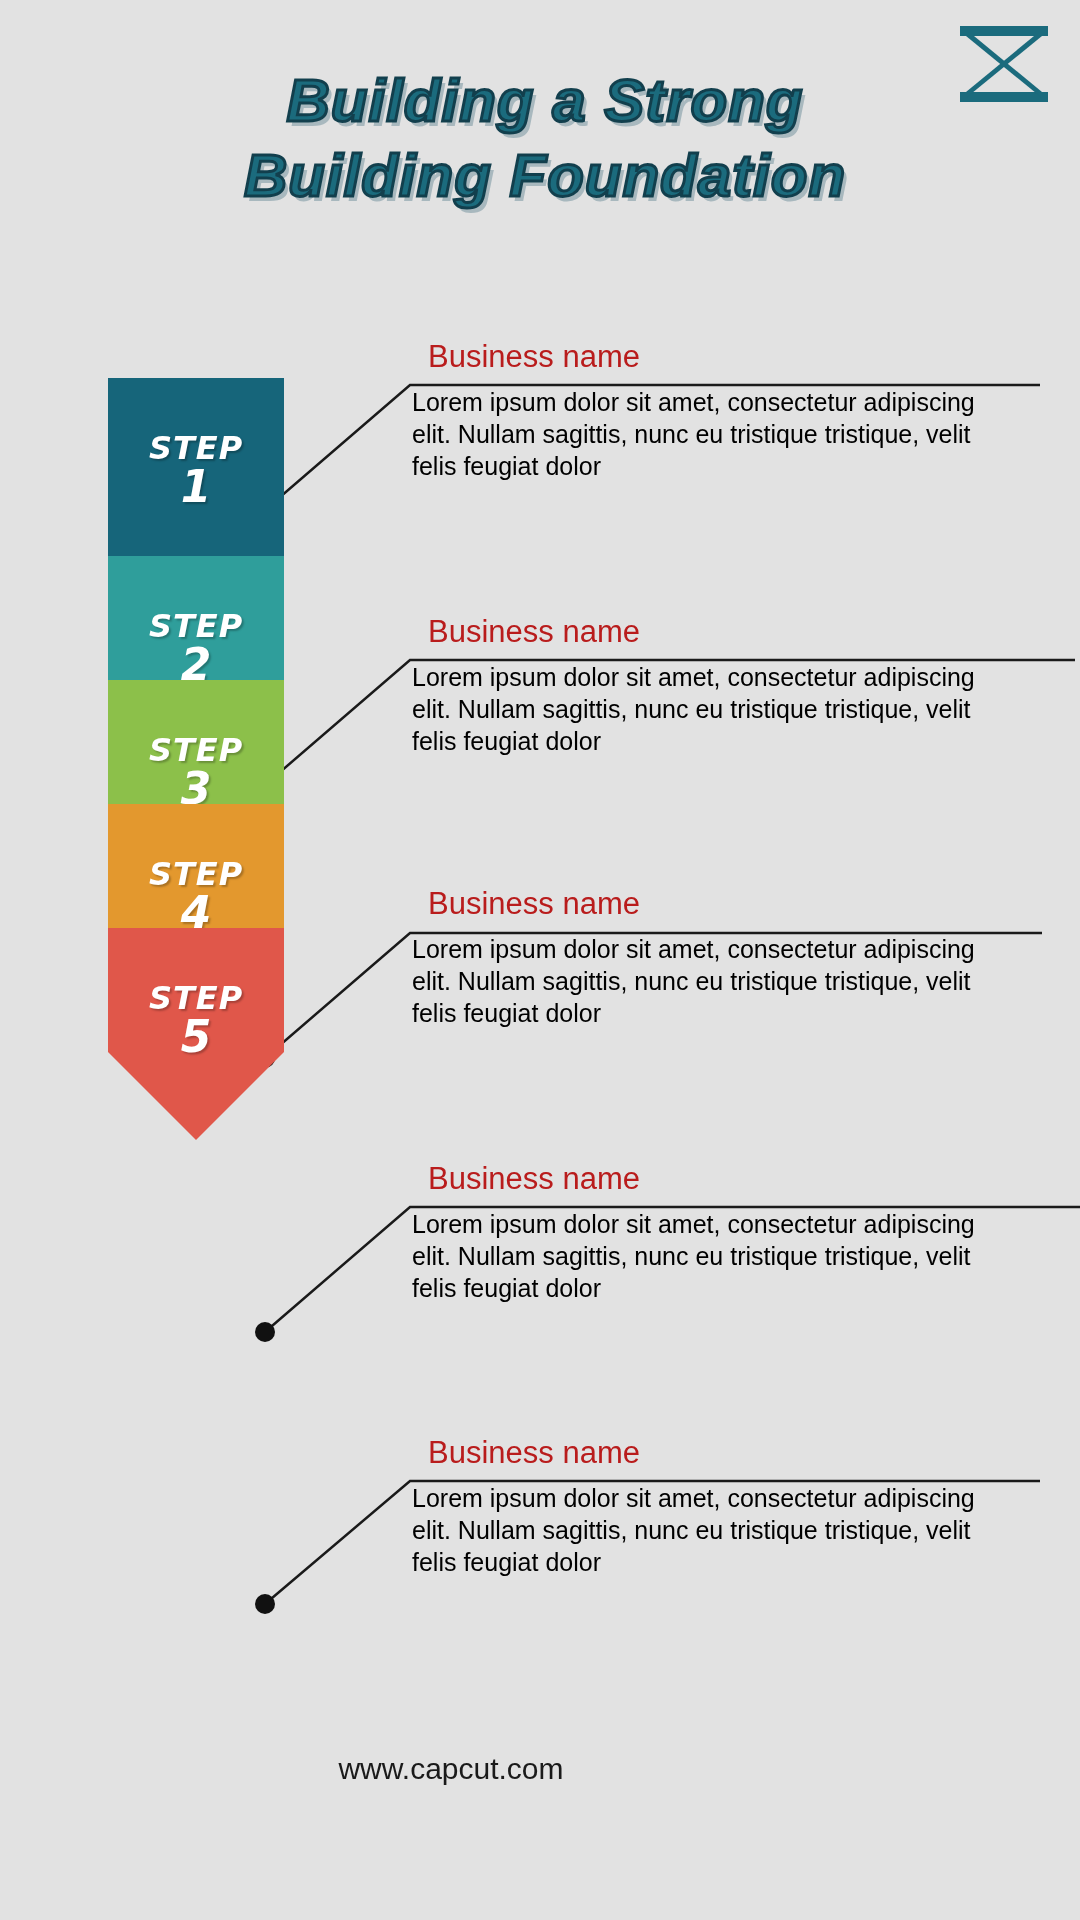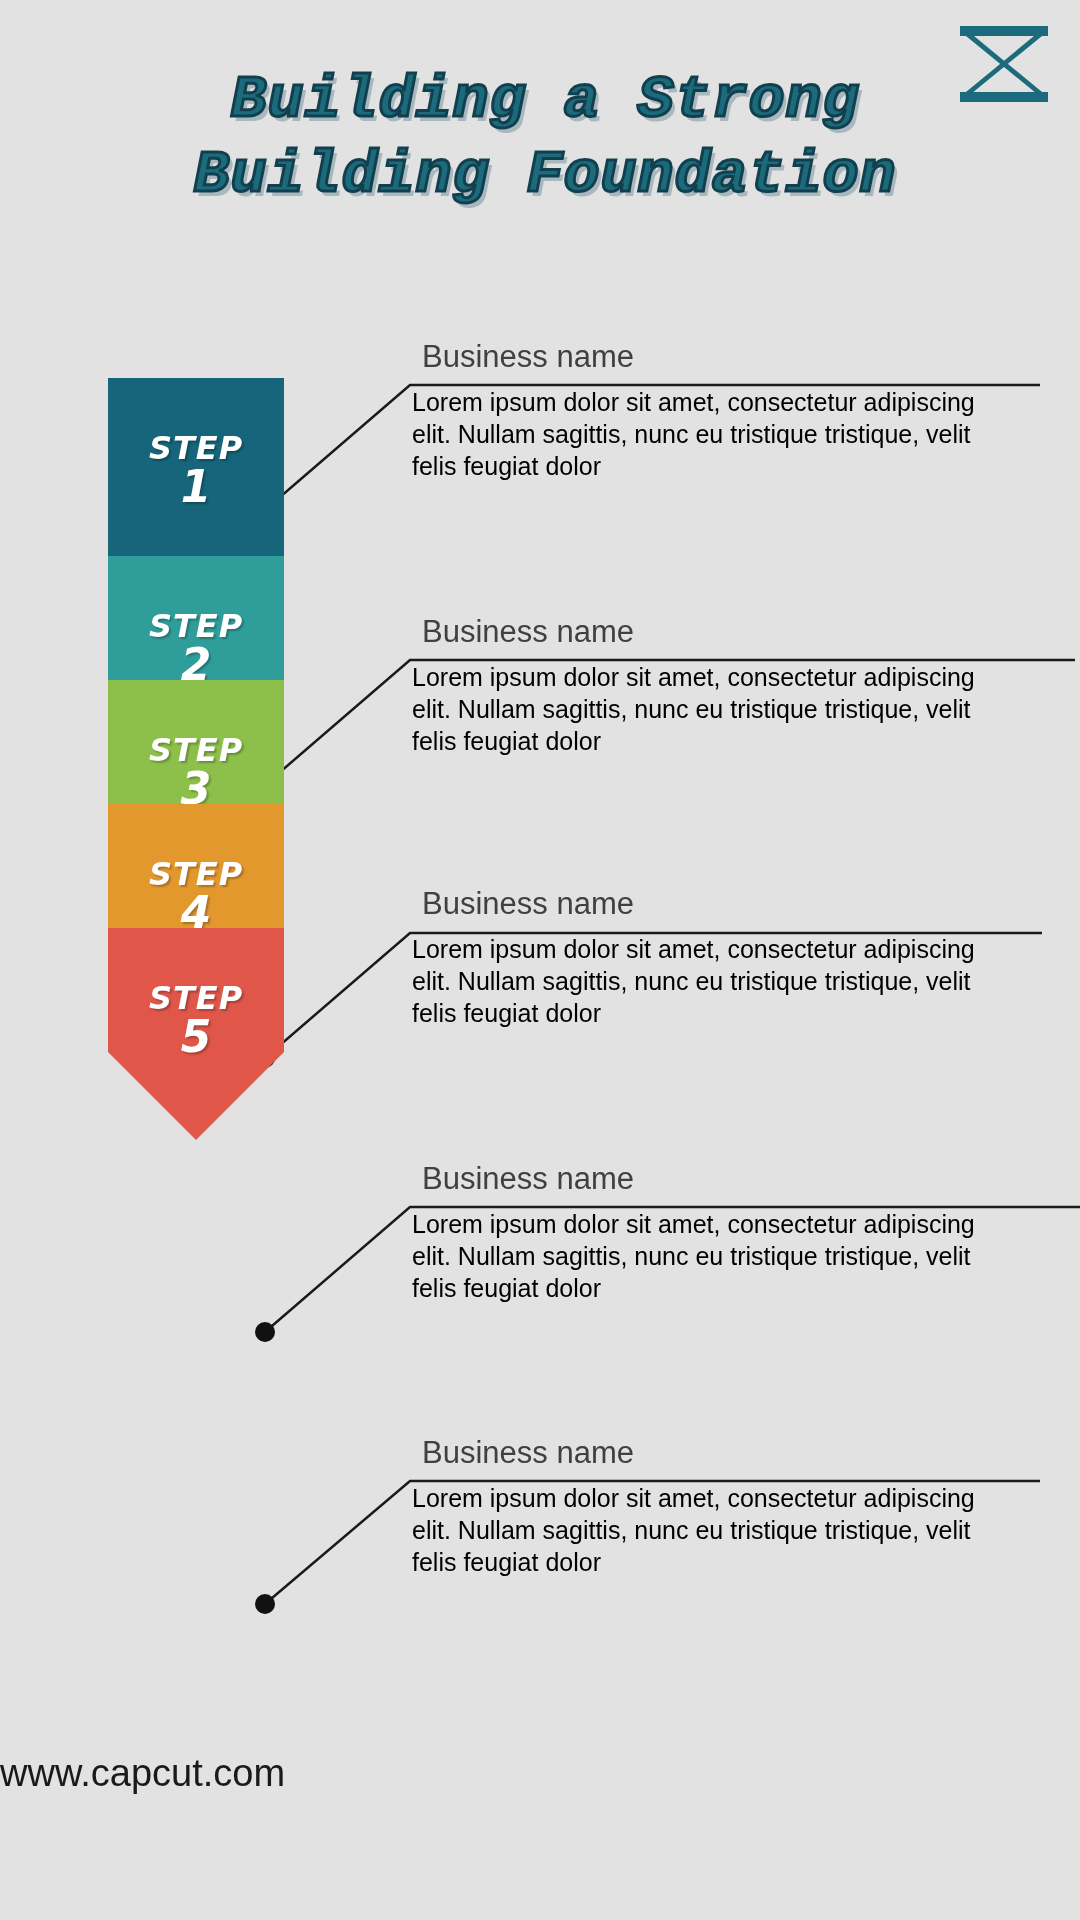--- a/index.html
+++ b/index.html
@@ -27,21 +27,21 @@
   
   .title-block {
     position: absolute;
     top: 70px;
     left: 0;
     width: 1080px;
     text-align: center;
     line-height: 1.02;
   }
   .title-line {
-    font-family: Liberation Mono, monospace;
+    font-family: Liberation Sans, sans-serif;
     font-weight: bold;
     font-style: italic;
     font-size: 60px;
     letter-spacing: 1px;
     color: #1b6b7d;
     -webkit-text-stroke: 3px #123f4d;
     text-shadow: 4px 5px 0 rgba(120,150,160,0.55);
     margin: 0 0 14px 10px;
     white-space: nowrap;
   }
@@ -112,23 +112,23 @@
   }
 
   
   .info {
     position: absolute;
     left: 412px;
     width: 620px;
   }
   .info .head {
     font-size: 31px;
-    color: #404040;
+    color: #b91c1c;
     font-family: "Liberation Sans", sans-serif;
-    margin: 0 0 8px 10px;
+    margin: 0 0 8px 16px;
     line-height: 1.1;
   }
   .info .para {
     font-size: 25px;
     color: #000000;
     line-height: 1.28;
     margin: 12px 0 0 0;
     width: 600px;
   }
   .info-1 { top: 340px; }
@@ -136,21 +136,22 @@
   .info-3 { top: 887px; }
   .info-4 { top: 1162px; }
   .info-5 { top: 1436px; }
 
   
   .footer {
     position: absolute;
     left: 0;
     top: 1752px;
     width: 902px;
-    font-size: 38px;
+    text-align: center;
+    font-size: 30px;
     color: #1a1a1a;
     font-family: "Liberation Sans", sans-serif;
   }
 </style>
 </head>
 <body>
 
 <div class="logo">
   <svg viewBox="0 0 96 92" width="96" height="92" aria-hidden="true">
     <rect x="4" y="8" width="88" height="10" fill="#1b6b7d"></rect>

